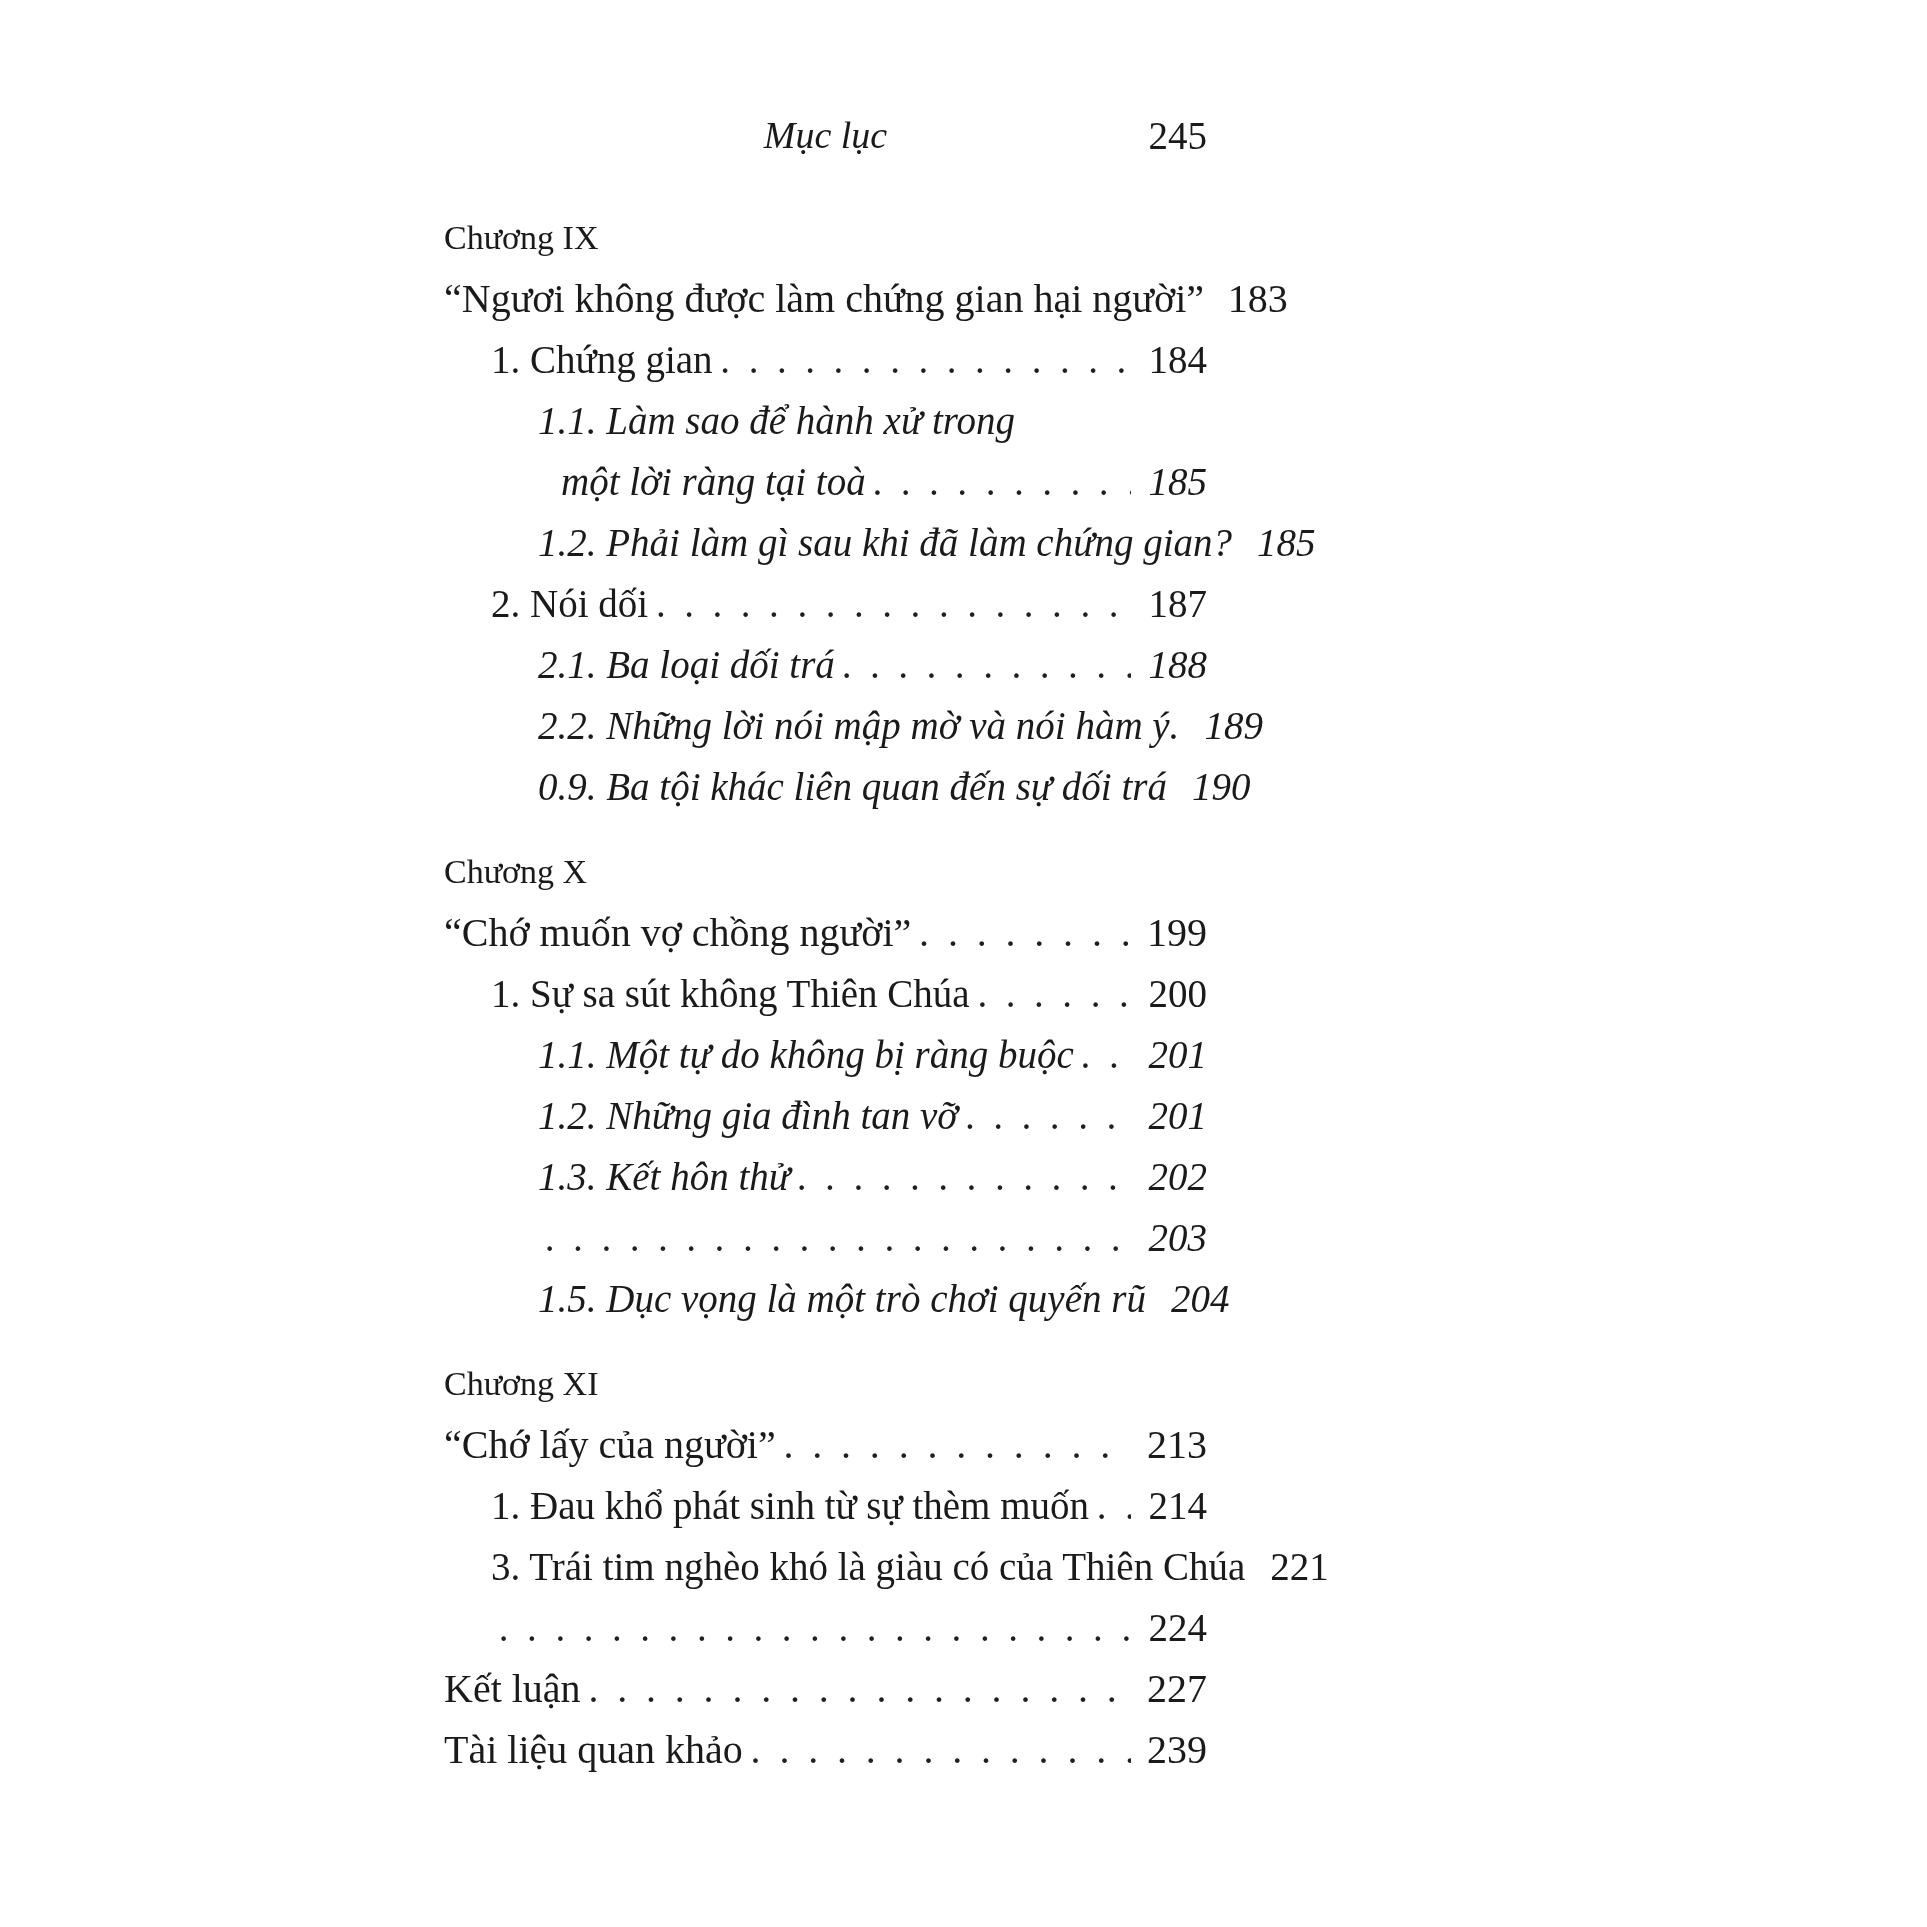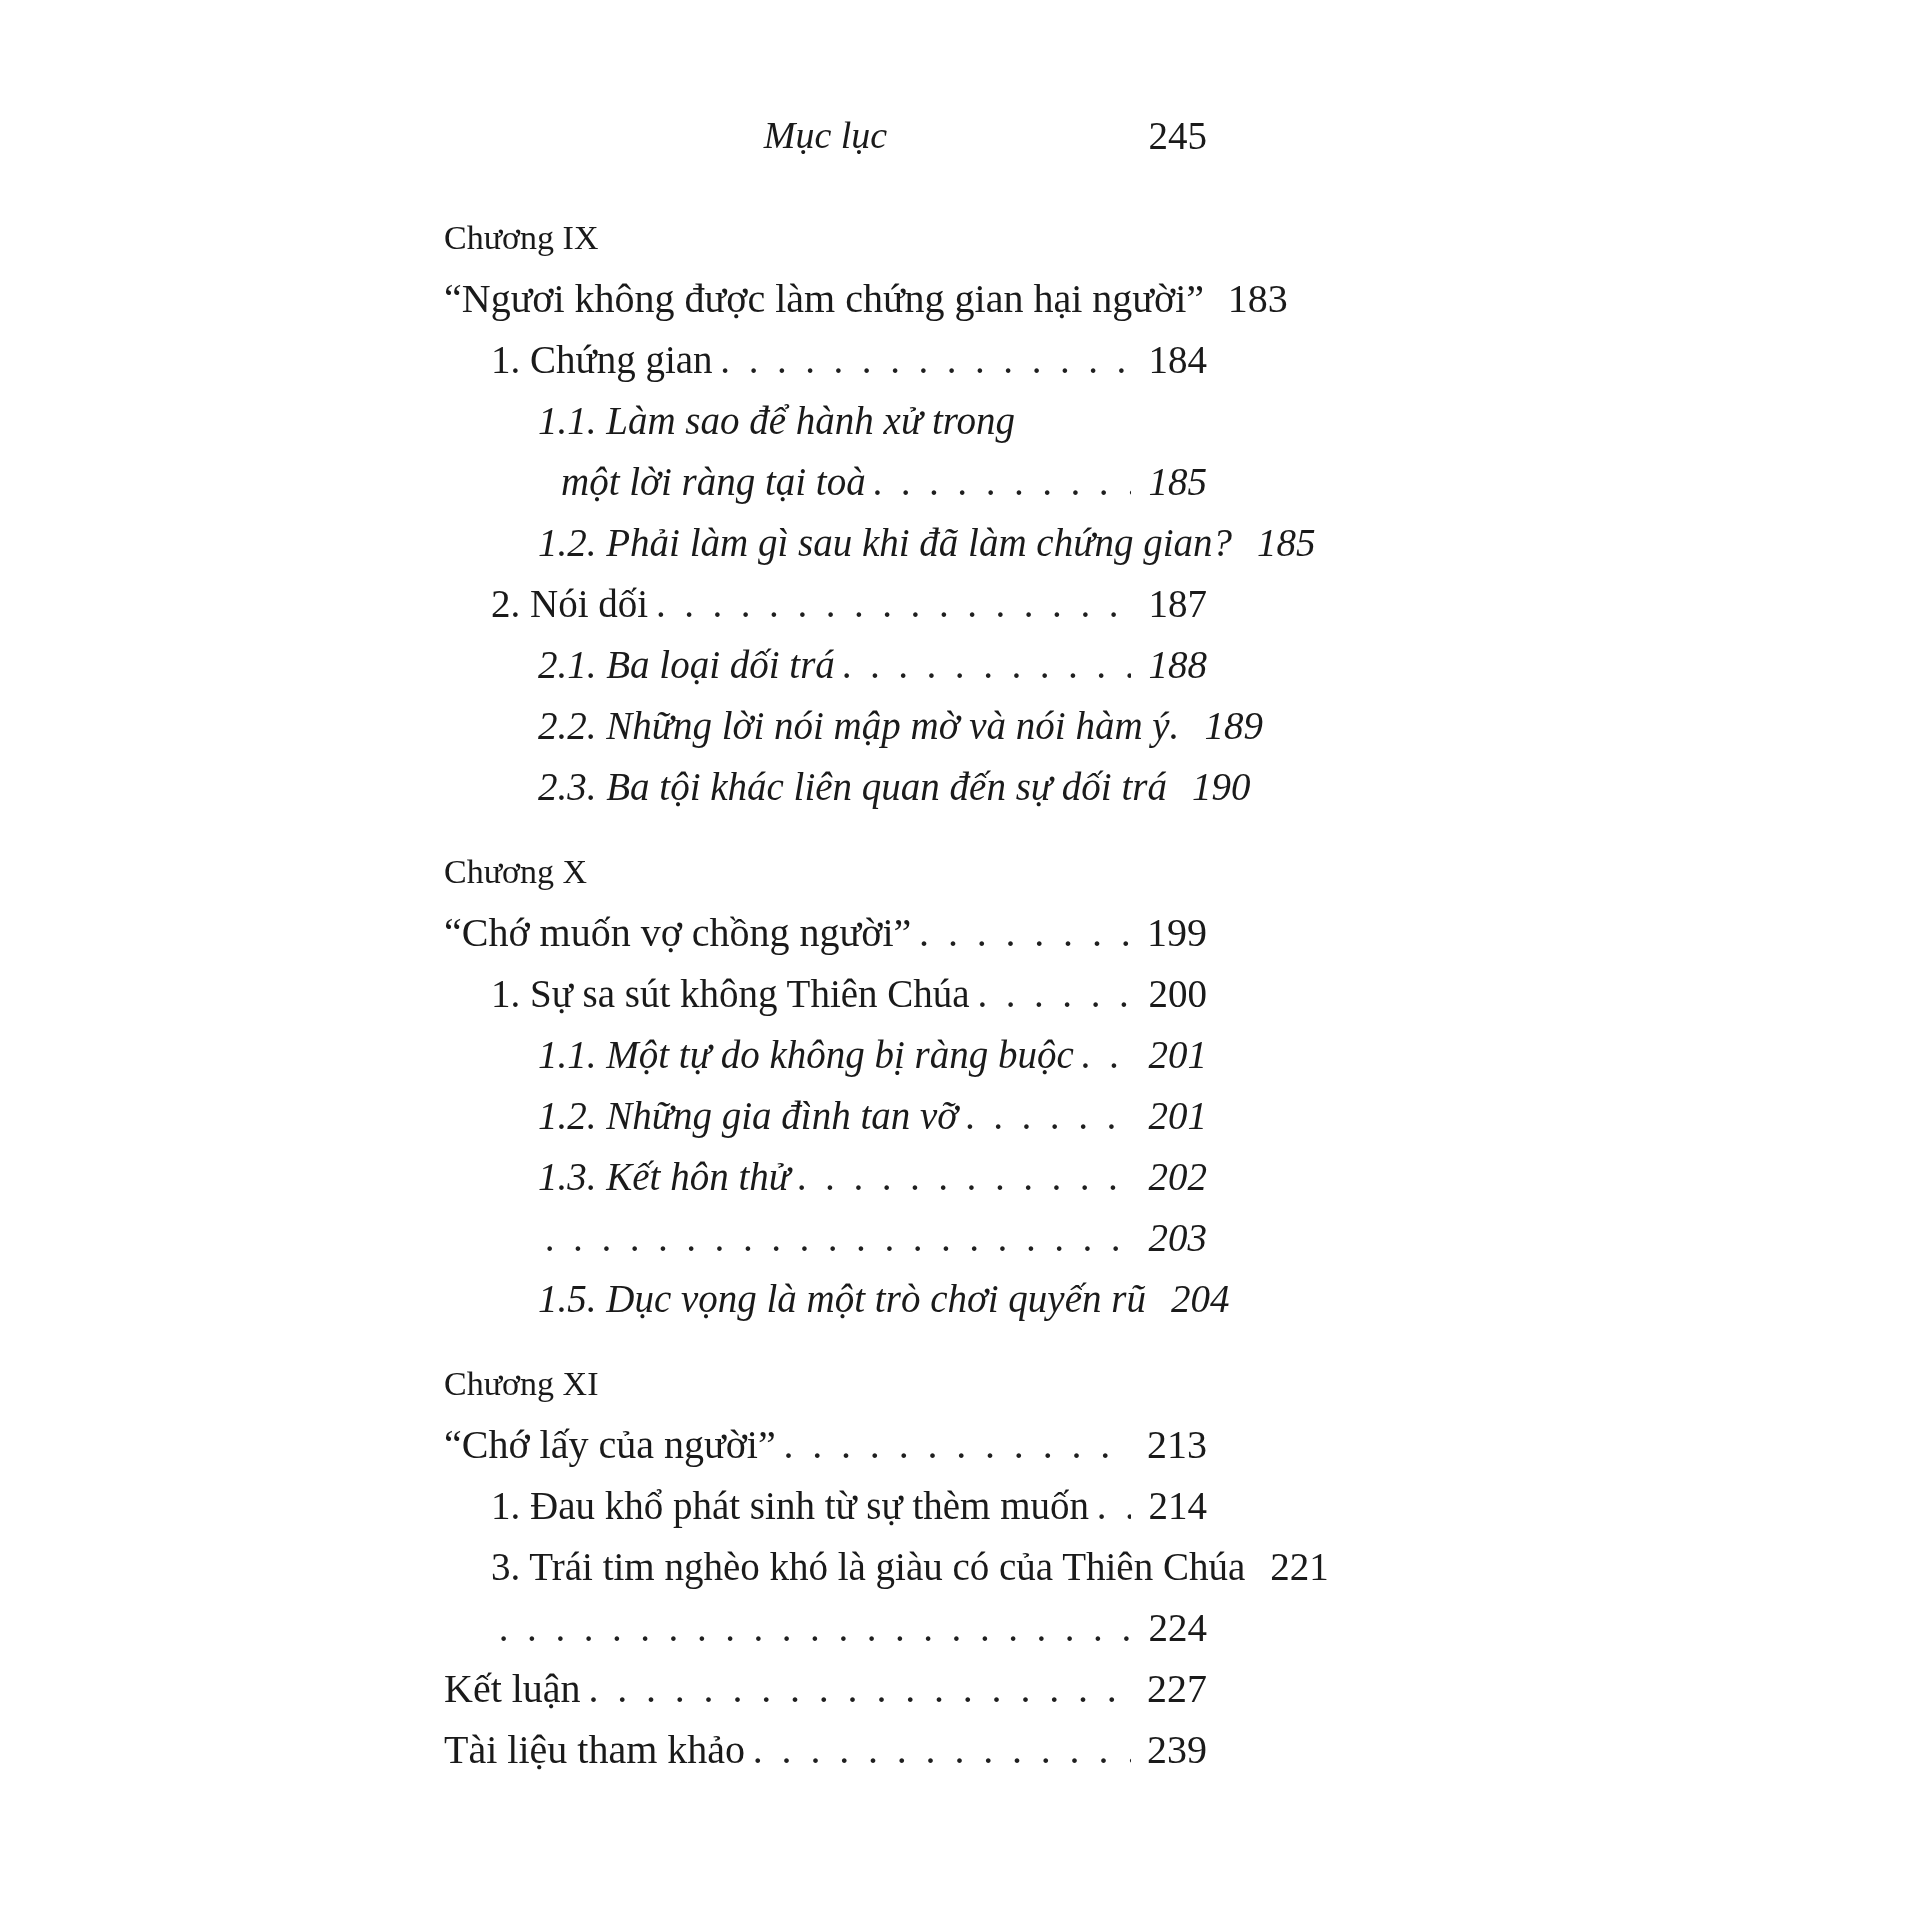--- a/index.html
+++ b/index.html
@@ -98,21 +98,21 @@
       <span class="t">2.1. Ba loại dối trá</span>
       <span class="dots"></span>
       <span class="pg">188</span>
     </div>
     <div class="row L2">
       <span class="t">2.2. Những lời nói mập mờ và nói hàm ý.</span>
       <span class="dots"></span>
       <span class="pg">189</span>
     </div>
     <div class="row L2">
-      <span class="t">2.3. Ba tội khác liên quan đến sự dối trá</span>
+      <span class="t">0.9. Ba tội khác liên quan đến sự dối trá</span>
       <span class="dots"></span>
       <span class="pg">190</span>
     </div>
   </div>
 
   <div class="section">
     <div class="row chapter">
       <span class="t">Chương X</span>
     </div>
     <div class="row bold">
@@ -173,20 +173,20 @@
     <div class="row L1">
       <span class="dots"></span>
       <span class="pg">224</span>
     </div>
     <div class="row bold">
       <span class="t">Kết luận</span>
       <span class="dots"></span>
       <span class="pg">227</span>
     </div>
     <div class="row bold">
-      <span class="t">Tài liệu tham khảo</span>
+      <span class="t">Tài liệu quan khảo</span>
       <span class="dots"></span>
       <span class="pg">239</span>
     </div>
   </div>
 
 </div>
 
 
 </body></html>

